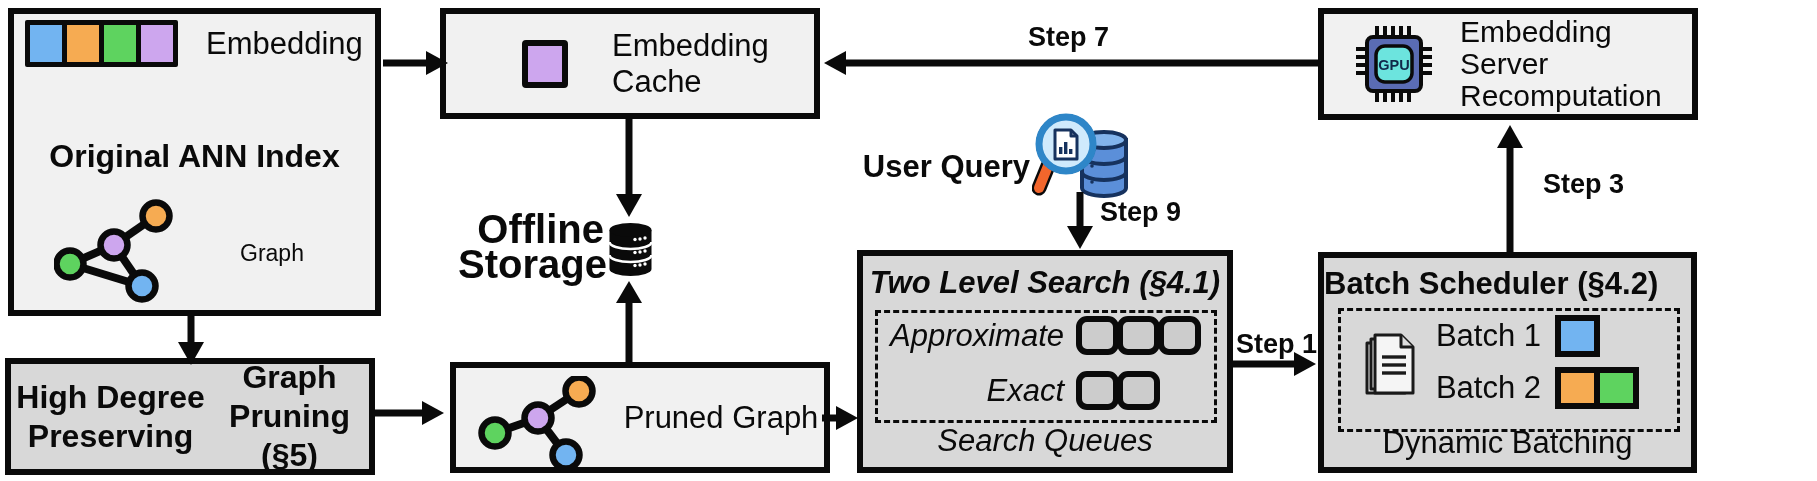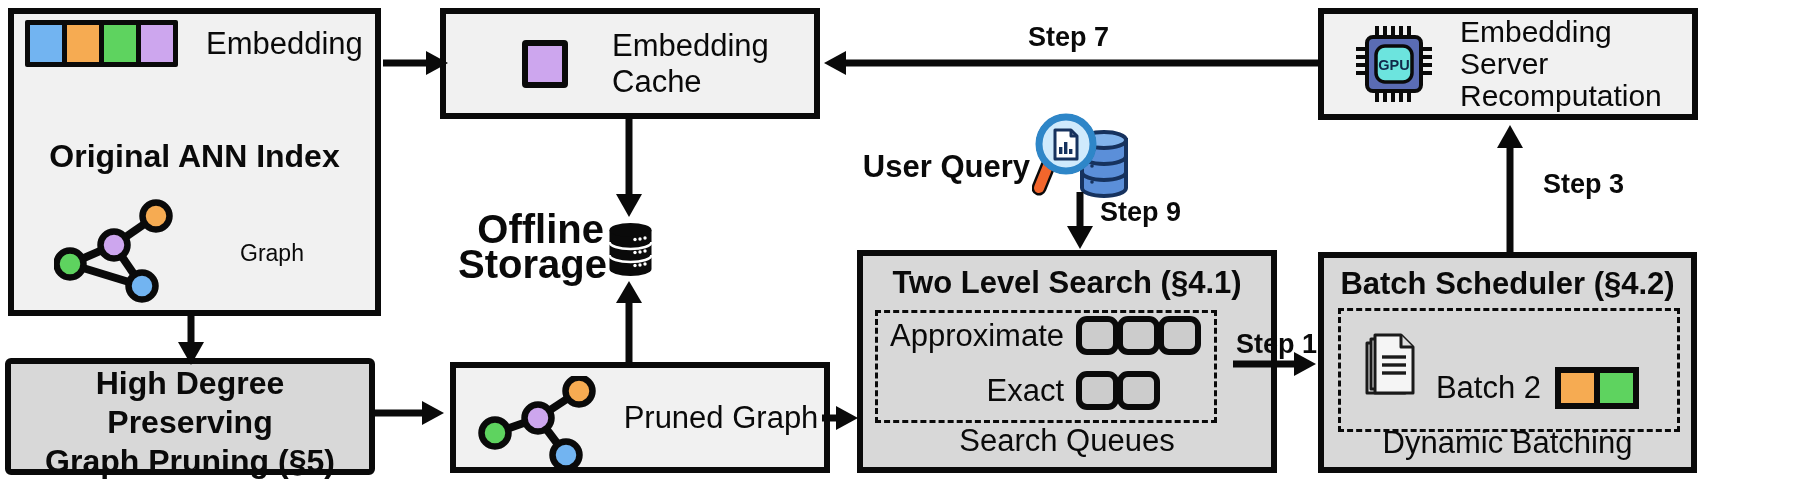--- a/index.html
+++ b/index.html
@@ -14,50 +14,50 @@
   .step-label{position:absolute;font-weight:bold;font-size:27px;white-space:nowrap;}
   
   #box-ann{left:8px;top:8px;width:373px;height:308px;}
   .emb-row{position:absolute;left:11px;top:6px;display:flex;align-items:center;gap:28px;}
   .emb-strip{display:flex;background:#0a0a0a;padding:5px;gap:5px;border-radius:2px;}
   .emb-cell{width:32px;height:37px;}
   .ann-title{position:absolute;left:0;top:124px;width:100%;text-align:center;font-weight:bold;font-size:32px;}
   #ann-graph{position:absolute;left:40px;top:182px;}
   .graph-label{position:absolute;left:226px;top:226px;font-size:23px;}
   
-  #box-hdp{left:5px;top:358px;width:370px;height:117px;display:flex;flex-direction:column;align-items:center;justify-content:flex-start;border-radius:6px;}
+  #box-hdp{left:5px;top:358px;width:370px;height:117px;display:flex;flex-direction:row;align-items:center;justify-content:center;}
   #box-hdp .line{font-weight:bold;font-size:32px;line-height:39px;text-align:center;}
   
   #box-cache{left:440px;top:8px;width:380px;height:111px;display:flex;align-items:center;}
   .cache-sq{width:34px;height:36px;border:6px solid #0a0a0a;border-radius:4px;background:var(--purple);margin-left:76px;}
   .cache-text{margin-left:44px;font-size:31px;line-height:36px;}
   
   .storage-label{position:absolute;left:458px;top:212px;width:146px;text-align:right;font-weight:bold;font-size:40px;line-height:35px;}
   #storage-icon{position:absolute;left:607px;top:221px;}
   
   #box-pruned{left:440px;top:362px;width:380px;height:111px;margin-left:10px;}
   #pruned-graph-svg{position:absolute;left:22px;top:8px;}
   .pruned-label{position:absolute;left:160px;top:0;width:210px;height:100%;display:flex;align-items:center;justify-content:center;font-size:31px;}
   
   .uq-label{position:absolute;left:858px;top:149px;width:172px;text-align:right;font-weight:bold;font-size:31px;}
   #uq-icon{position:absolute;left:1032px;top:104px;}
   
-  #box-tls{left:857px;top:250px;width:420px;height:223px;}
+  #box-tls{left:857px;top:250px;width:376px;height:223px;font-style:italic;}
   .tls-title{position:absolute;left:0;top:9px;width:100%;text-align:center;font-weight:bold;font-size:31px;}
   .tls-dash{position:absolute;left:12px;top:54px;width:342px;height:113px;border:3.5px dashed #0a0a0a;box-sizing:border-box;}
   .q-row{position:absolute;display:flex;align-items:center;}
   .q-row .q-label{width:186px;text-align:right;font-size:31px;margin-right:12px;}
   .q-sq{width:31px;height:27px;border:6.5px solid #0a0a0a;border-radius:11px;background:var(--queue-fill);}
   .q-sq + .q-sq{margin-left:-2px;}
   .q-row1{left:0;top:3px;}
   .q-row2{left:0;top:58px;}
   .tls-footer{position:absolute;left:0;bottom:8px;width:100%;text-align:center;font-size:31px;}
   
   #box-batch{left:1318px;top:252px;width:379px;height:221px;}
-  .bs-title{position:absolute;left:0;top:8px;width:100%;text-align:center;font-weight:bold;font-size:31px;}
+  .bs-title{position:absolute;left:0;top:8px;width:100%;text-align:left;font-weight:bold;font-size:31px;}
   .bs-dash{position:absolute;left:14px;top:50px;width:342px;height:124px;border:3.5px dashed #0a0a0a;box-sizing:border-box;}
   #papers-icon{position:absolute;left:22px;top:20px;}
   .batch-row{position:absolute;display:flex;align-items:center;}
   .batch-row .batch-label{width:200px;text-align:right;font-size:31px;margin-right:14px;}
   .batch-sq{width:33px;height:30px;border:6px solid #0a0a0a;box-sizing:content-box;}
   .batch-sq + .batch-sq{margin-left:-6px;}
   .batch-row1{left:0;top:4px;}
   .batch-row2{left:0;top:56px;}
   .bs-footer{position:absolute;left:0;bottom:6px;width:100%;text-align:center;font-size:31px;}
   
@@ -213,20 +213,24 @@
           <path d="M8,8 H36 L46,18 V58 H8 Z"></path>
           <path d="M12,4 H38 L50,16 V62 H12 Z" fill="#f5f5f5"></path>
           <path d="M38,4 V16 H50" fill="#dddddd"></path>
         </g>
         <g stroke="#1a1a1a" stroke-width="3.4">
           <line x1="19" y1="26" x2="43" y2="26"></line>
           <line x1="19" y1="34" x2="43" y2="34"></line>
           <line x1="19" y1="42" x2="43" y2="42"></line>
         </g>
       </svg>
+      <div class="batch-row batch-row1">
+        <div class="batch-label">Batch 1</div>
+        <div class="batch-sq" style="background:var(--blue)"></div>
+      </div>
       <div class="batch-row batch-row2">
         <div class="batch-label">Batch 2</div>
         <div class="batch-sq" style="background:var(--orange)"></div>
         <div class="batch-sq" style="background:var(--green)"></div>
       </div>
     </div>
     <div class="bs-footer">Dynamic Batching</div>
   </div>
 
   <div class="box light" id="box-server">

